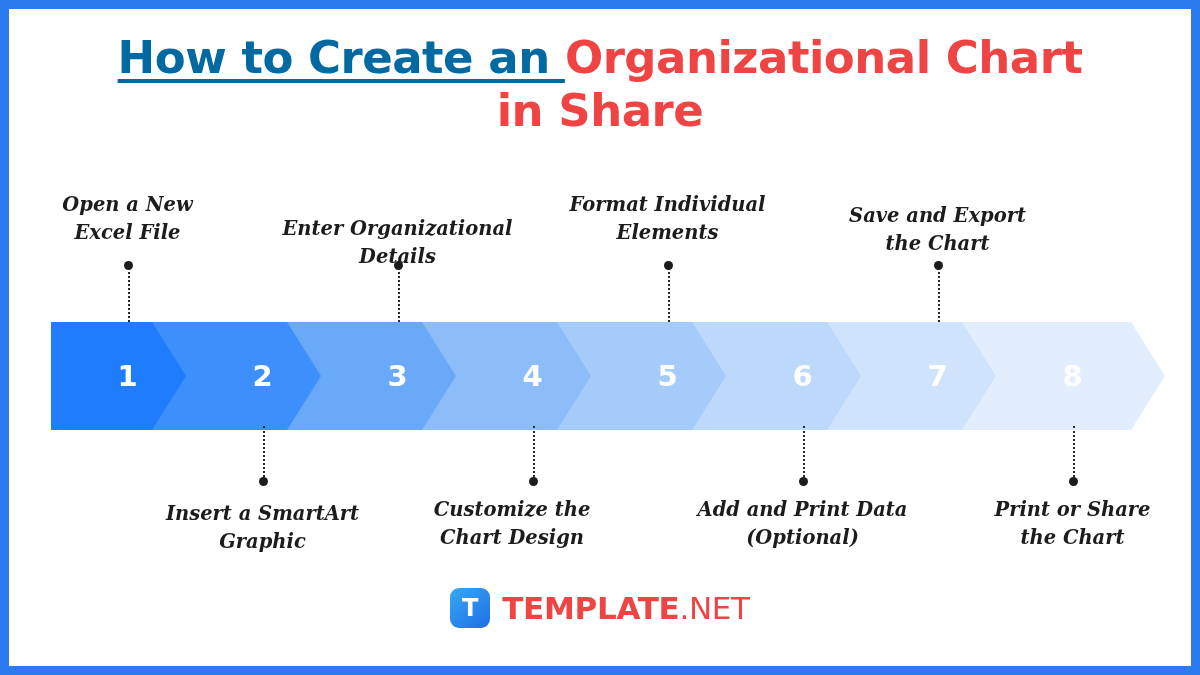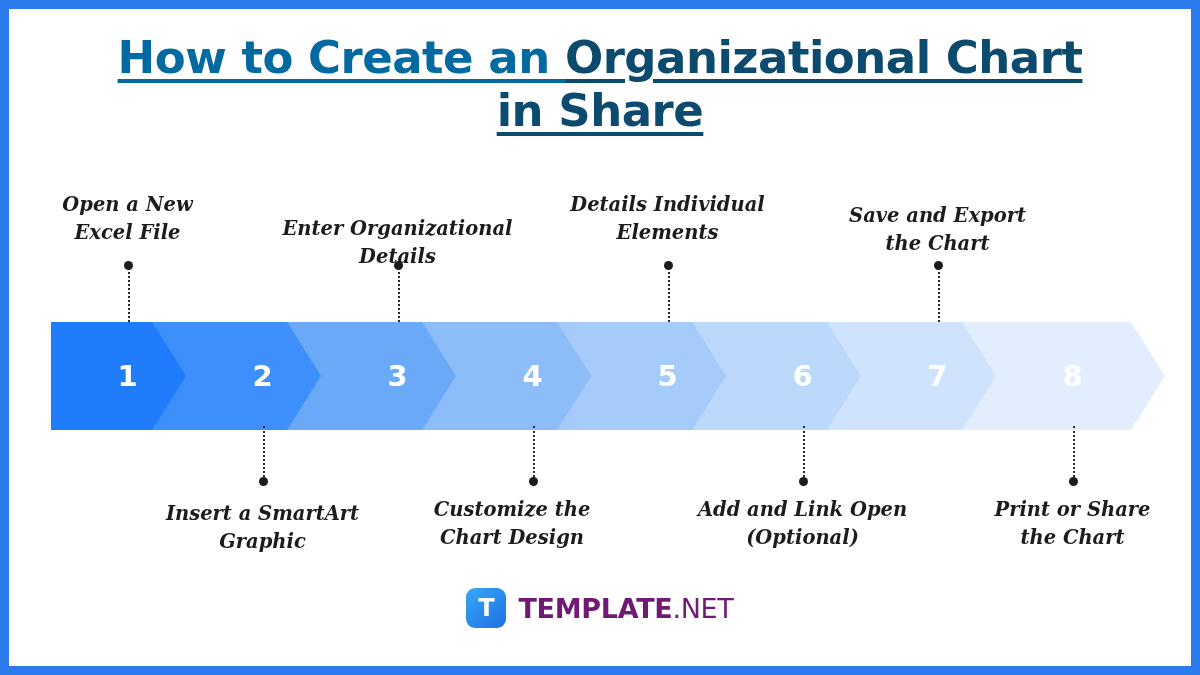--- a/index.html
+++ b/index.html
@@ -31,22 +31,21 @@
     letter-spacing: -0.5px;
     color: #111111;
   }
   .title-black {
     color: #0369a1;
     text-decoration: underline;
     text-decoration-thickness: 4px;
     text-underline-offset: 6px;
   }
   .title-blue {
-    color: #0c4a6e;
-    text-decoration: underline;
+    color: #ef4444;
     text-decoration-thickness: 4px;
     text-underline-offset: 6px;
   }
 
   
   .band {
     position: absolute;
     left: 42px;
     top: 313px;
     width: 1114px;
@@ -111,23 +110,23 @@
     background: linear-gradient(140deg, #36a8f5 0%, #1f6fe5 100%);
     display: flex; align-items: center; justify-content: center;
     color: #fff;
     font-family: "DejaVu Sans", sans-serif;
     font-weight: 800;
     font-size: 24px;
     line-height: 1;
   }
   .logo-text {
     font-family: "DejaVu Sans", sans-serif;
-    font-size: 27px;
+    font-size: 31px;
     letter-spacing: -0.3px;
-    color: #701a75;
+    color: #ef4444;
   }
   .logo-text .bold { font-weight: 800; }
   .logo-text .light { font-weight: 400; }
 </style>
 </head>
 <body>
 
 <div id="page">
 
   <div class="title-wrap">
@@ -196,23 +195,23 @@
     </div>
   <div id="labels">
       <div class="label" style="width: 260px; left: -11.5px; top: 182px;">Open a New
 Excel File</div>
       <div class="label" style="width: 260px; left: 123.5px; top: 491px;">Insert a SmartArt
 Graphic</div>
       <div class="label" style="width: 260px; left: 258.5px; top: 182px; margin-top: 24px;">Enter Organizational
 Details</div>
       <div class="label" style="width: 260px; left: 373px; top: 487px;">Customize the
 Chart Design</div>
-      <div class="label" style="width: 260px; left: 528.5px; top: 182px;">Details Individual
+      <div class="label" style="width: 260px; left: 528.5px; top: 182px;">Format Individual
 Elements</div>
-      <div class="label" style="width: 260px; left: 663.5px; top: 487px;">Add and Link Open
+      <div class="label" style="width: 260px; left: 663.5px; top: 487px;">Add and Print Data
 (Optional)</div>
       <div class="label" style="width: 260px; left: 798.5px; top: 193px;">Save and Export
 the Chart</div>
       <div class="label" style="width: 260px; left: 933.5px; top: 487px;">Print or Share
 the Chart</div>
     </div>
 
   <div class="footer">
     <div class="logo-mark">
         <span>T</span>

